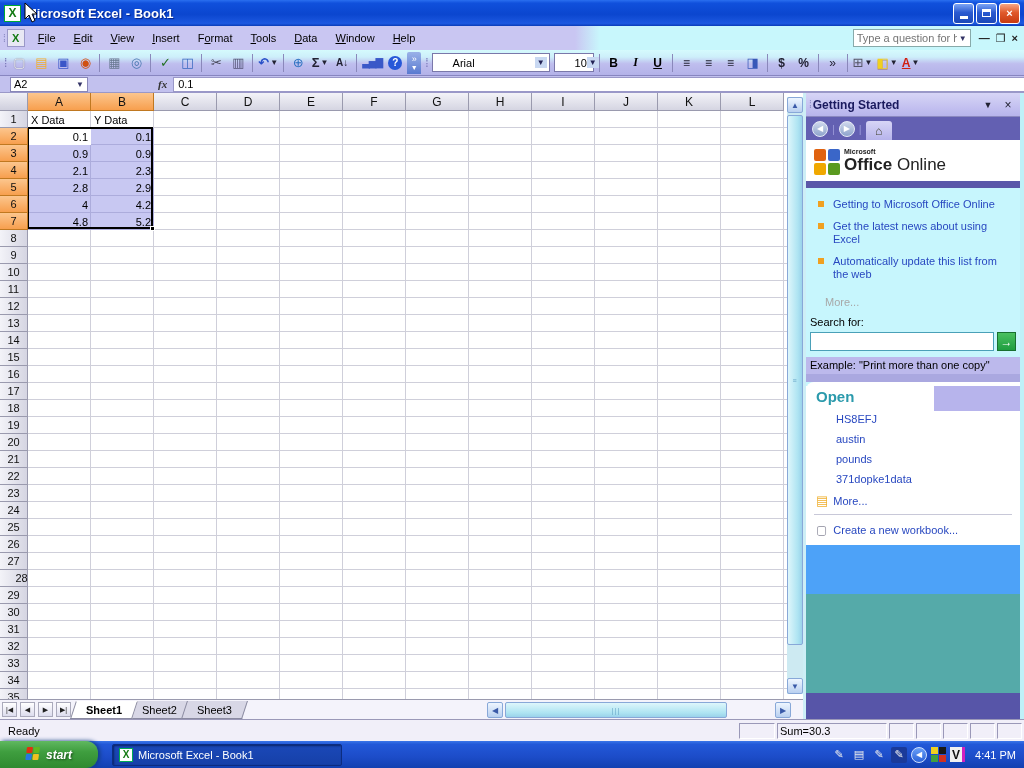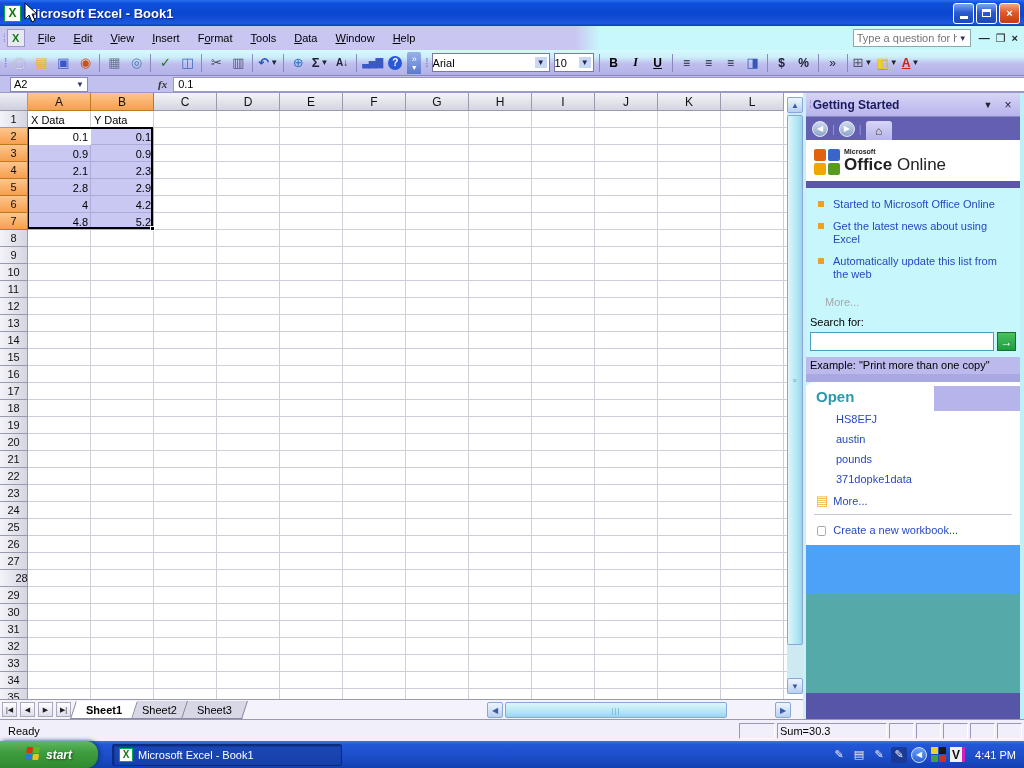--- a/index.html
+++ b/index.html
@@ -38,21 +38,21 @@
   
   .toolbar{position:absolute;left:0;top:50px;width:1024px;height:26px;
     background:linear-gradient(180deg,#d5fafd 0%,#cdeffa 28%,#bfbeee 55%,#b3b2e8 100%);
     display:flex;align-items:center;font-size:11px;border-bottom:1px solid #8886c0;}
   .tb-grip{color:#7a78b8;font-size:12px;letter-spacing:-3px;padding:0 4px;}
   .tbi{min-width:20px;height:20px;display:flex;align-items:center;justify-content:center;
     border:1px solid transparent;border-radius:2px;margin:0 1px;font-size:13px;cursor:default;}
   .tbsep{width:1px;height:18px;background:#8a88bb;margin:0 3px;}
   .dd-arrow{font-size:8px;color:#223;margin-left:1px;}
   .combo{background:#fff;border:1px solid #7a78aa;height:19px;display:flex;align-items:center;
-    padding:0 2px 0 0;font-size:11px;margin:0 2px;}
+    padding:0 2px 0 20px;font-size:11px;margin:0 2px;}
   .combo .dd{margin-left:auto;font-size:8px;color:#225;background:#c8d8f2;padding:1px 2px;}
   .chevron{margin-left:1px;color:#223;width:14px;height:22px;display:flex;flex-direction:column;align-items:center;
     justify-content:center;font-size:9px;background:linear-gradient(180deg,#9ab2e8,#5a7ad0);border-radius:2px 2px 0 0;color:#fff;}
   
   .c-page{color:#f8f8ff;text-shadow:0 0 1px #445;}
   .c-folder{color:#f0b030;}
   .c-save{color:#3a56c8;}
   .c-perm{color:#d05010;}
   .c-print{color:#687890;}
   .c-prev{color:#4878b0;}
@@ -521,21 +521,21 @@
         </span>
       <span class="oo-text">
         <span class="small">Microsoft</span>
         <span class="big"><b>Office</b><span> Online</span></span>
       </span>
     </div>
     <div class="tp-divider"></div>
     <div class="tp-bullets" id="tp-bullets">
         <div class="tp-bullet">
           <span class="sq"></span>
-          <span class="txt">Started to Microsoft Office Online</span>
+          <span class="txt">Getting to Microsoft Office Online</span>
         </div>
         <div class="tp-bullet">
           <span class="sq"></span>
           <span class="txt">Get the latest news about using Excel</span>
         </div>
         <div class="tp-bullet">
           <span class="sq"></span>
           <span class="txt">Automatically update this list from the web</span>
         </div>
       </div>

